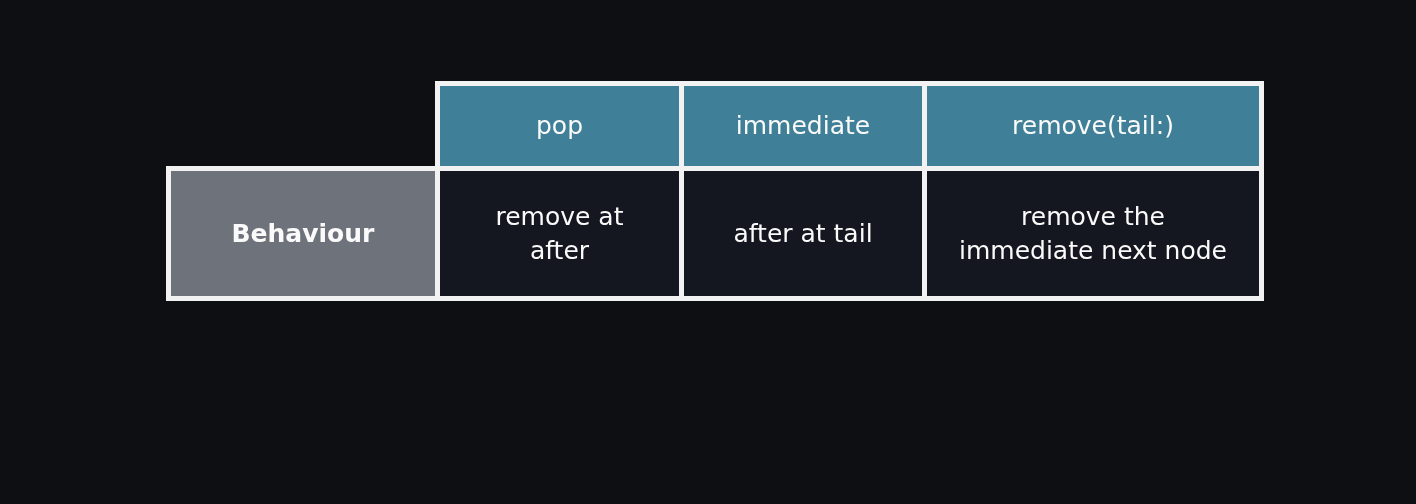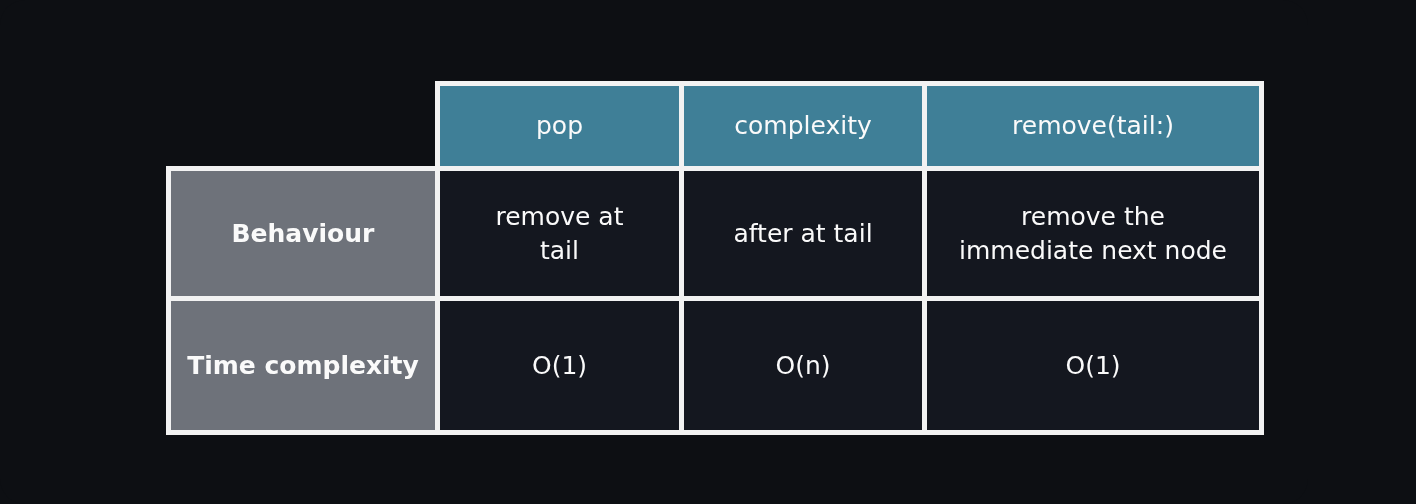--- a/index.html
+++ b/index.html
@@ -75,32 +75,26 @@
     <colgroup>
       <col class="c0">
         <col class="c1">
         <col class="c2">
         <col class="c3">
     </colgroup>
     <tbody>
         <tr class="header-row">
       <td class="corner"></td>
       <th class="col-header">pop</th>
-      <th class="col-header">complexity</th>
+      <th class="col-header">immediate</th>
       <th class="col-header">remove(tail:)</th>
     </tr>
     <tr class="body-row-1">
       <th class="row-label">Behaviour</th>
       <td class="data-cell">remove at
-tail</td>
+after</td>
       <td class="data-cell">after at tail</td>
       <td class="data-cell">remove the
 immediate next node</td>
-    </tr>
-    <tr class="body-row-2">
-      <th class="row-label">Time complexity</th>
-      <td class="data-cell">O(1)</td>
-      <td class="data-cell">O(n)</td>
-      <td class="data-cell">O(1)</td>
     </tr>
   </tbody>
     </table>
 </div>
 
 </body></html>

